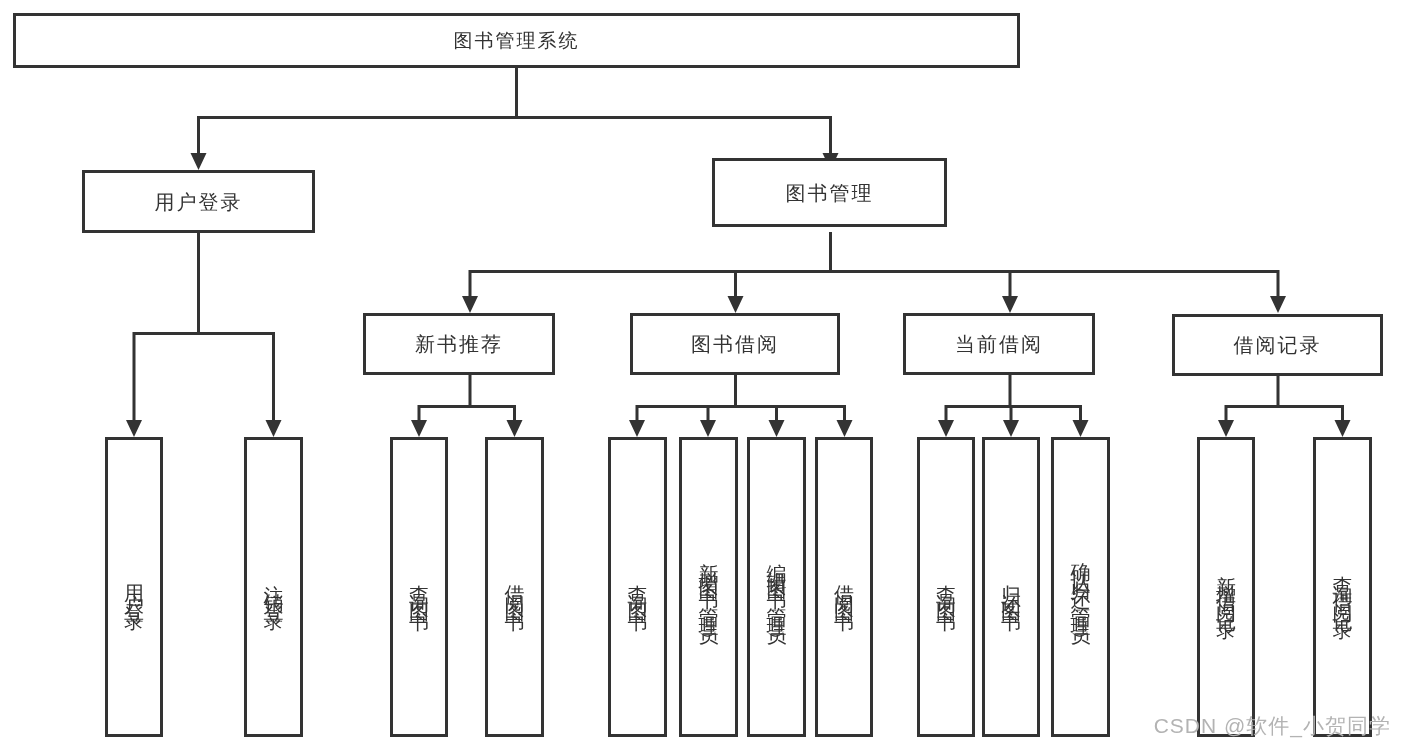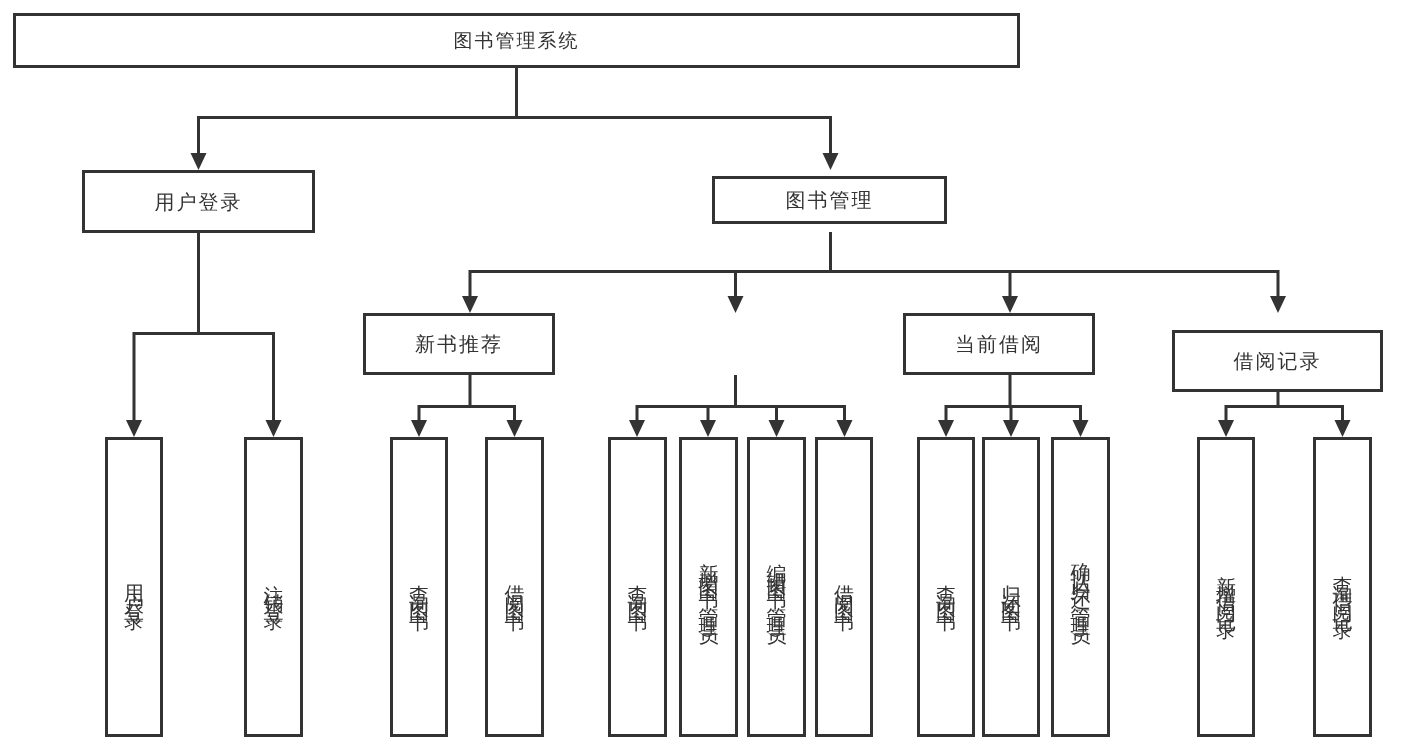--- a/index.html
+++ b/index.html
@@ -49,31 +49,34 @@
          M1218 420H1234L1226 437Z M1334.5 420H1350.5L1342.5 437Z"></path>
   </svg>
 
   <div class="node h top" style="left:13px;top:13px;width:1007px;height:55px">
     <span>图书管理系统</span>
   </div>
 
   <div class="node h" style="left:82px;top:170px;width:233px;height:63px">
     <span>用户登录</span>
   </div>
-  <div class="node h" style="left:712px;top:176px;width:235px;height:48px">
+  <div class="node h" style="left:712px;top:158px;width:235px;height:69px">
     <span>图书管理</span>
   </div>
 
   <div class="node h" style="left:363px;top:313px;width:192px;height:62px">
     <span>新书推荐</span>
   </div>
+  <div class="node h" style="left:630px;top:313px;width:210px;height:62px">
+    <span>图书借阅</span>
+  </div>
   <div class="node h" style="left:903px;top:313px;width:192px;height:62px">
     <span>当前借阅</span>
   </div>
-  <div class="node h" style="left:1172px;top:330px;width:211px;height:62px">
+  <div class="node h" style="left:1172px;top:314px;width:211px;height:62px">
     <span>借阅记录</span>
   </div>
 
   <div class="node v" style="left:105px;top:437px;width:58px;height:300px">
     <span>用户登录</span>
   </div>
   <div class="node v" style="left:244px;top:437px;width:59px;height:300px">
     <span>注销登录</span>
   </div>
 
@@ -107,13 +110,14 @@
     <span>确认归还（管理员）</span>
   </div>
 
   <div class="node v" style="left:1197px;top:437px;width:58px;height:300px">
     <span>新增借阅记录</span>
   </div>
   <div class="node v" style="left:1313px;top:437px;width:59px;height:300px">
     <span>查询借阅记录</span>
   </div>
 
+  <div class="watermark">CSDN @软件_小贺同学</div>
 </div>
 
 </body></html>

